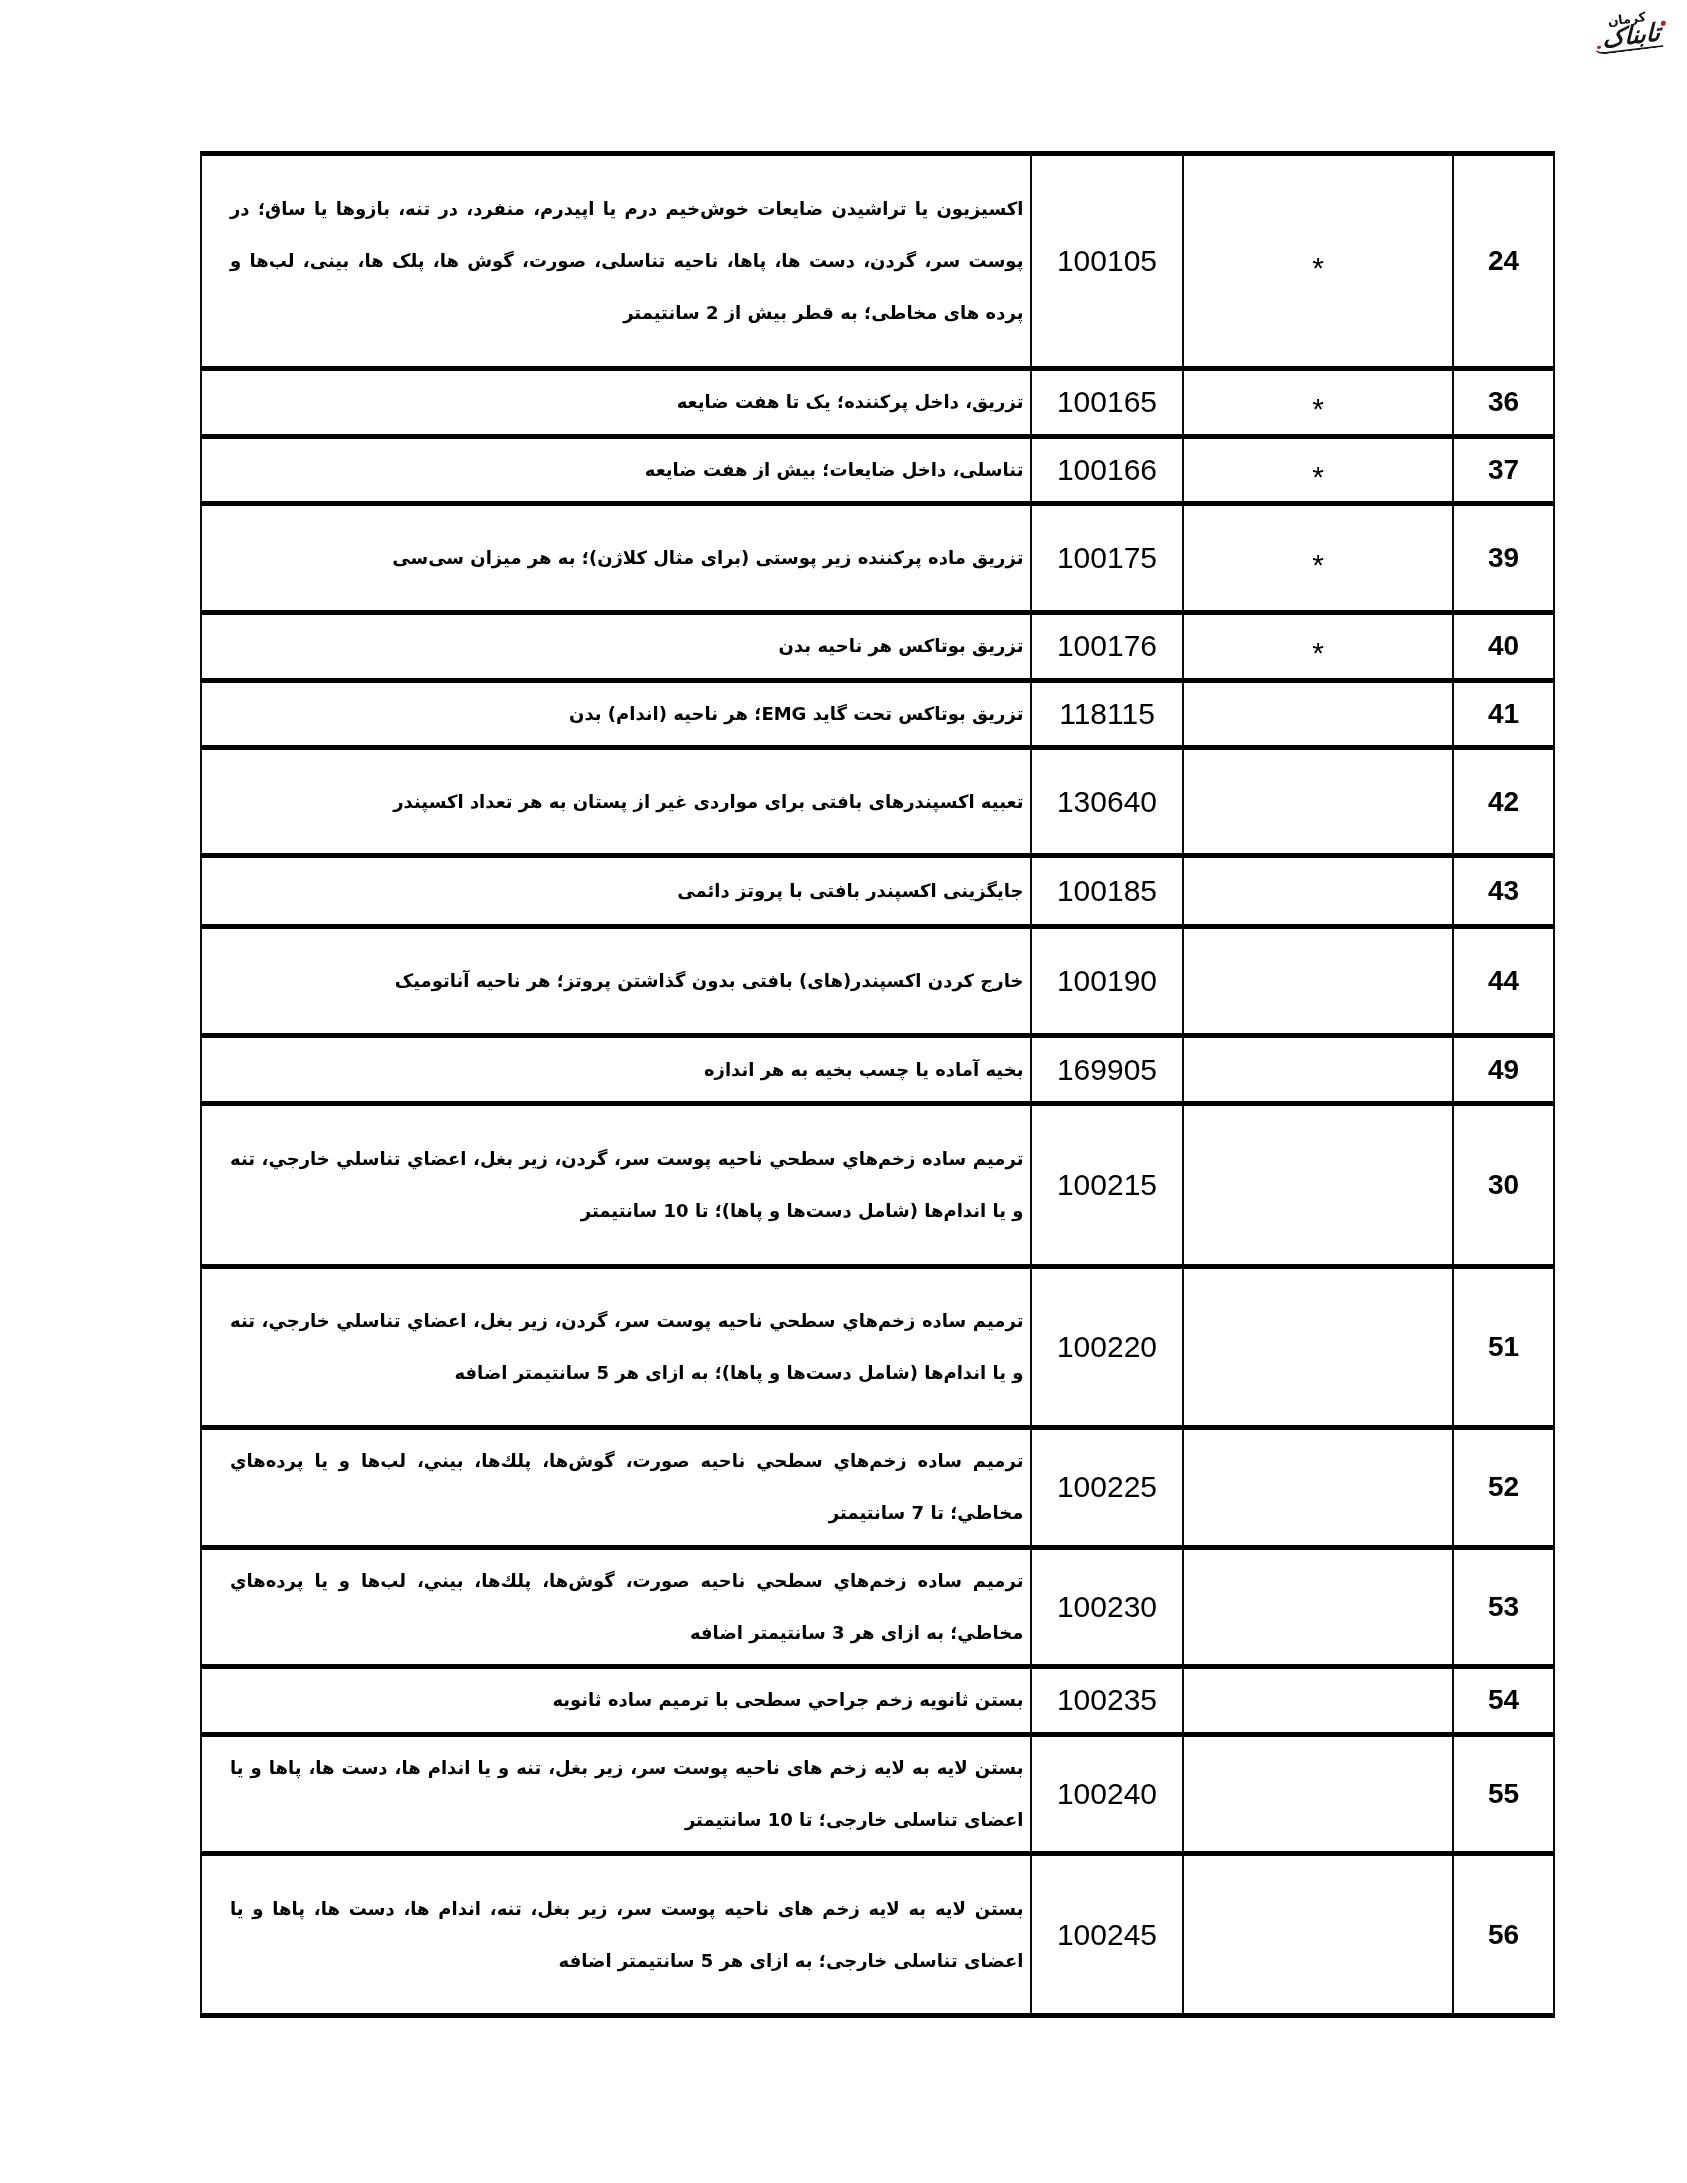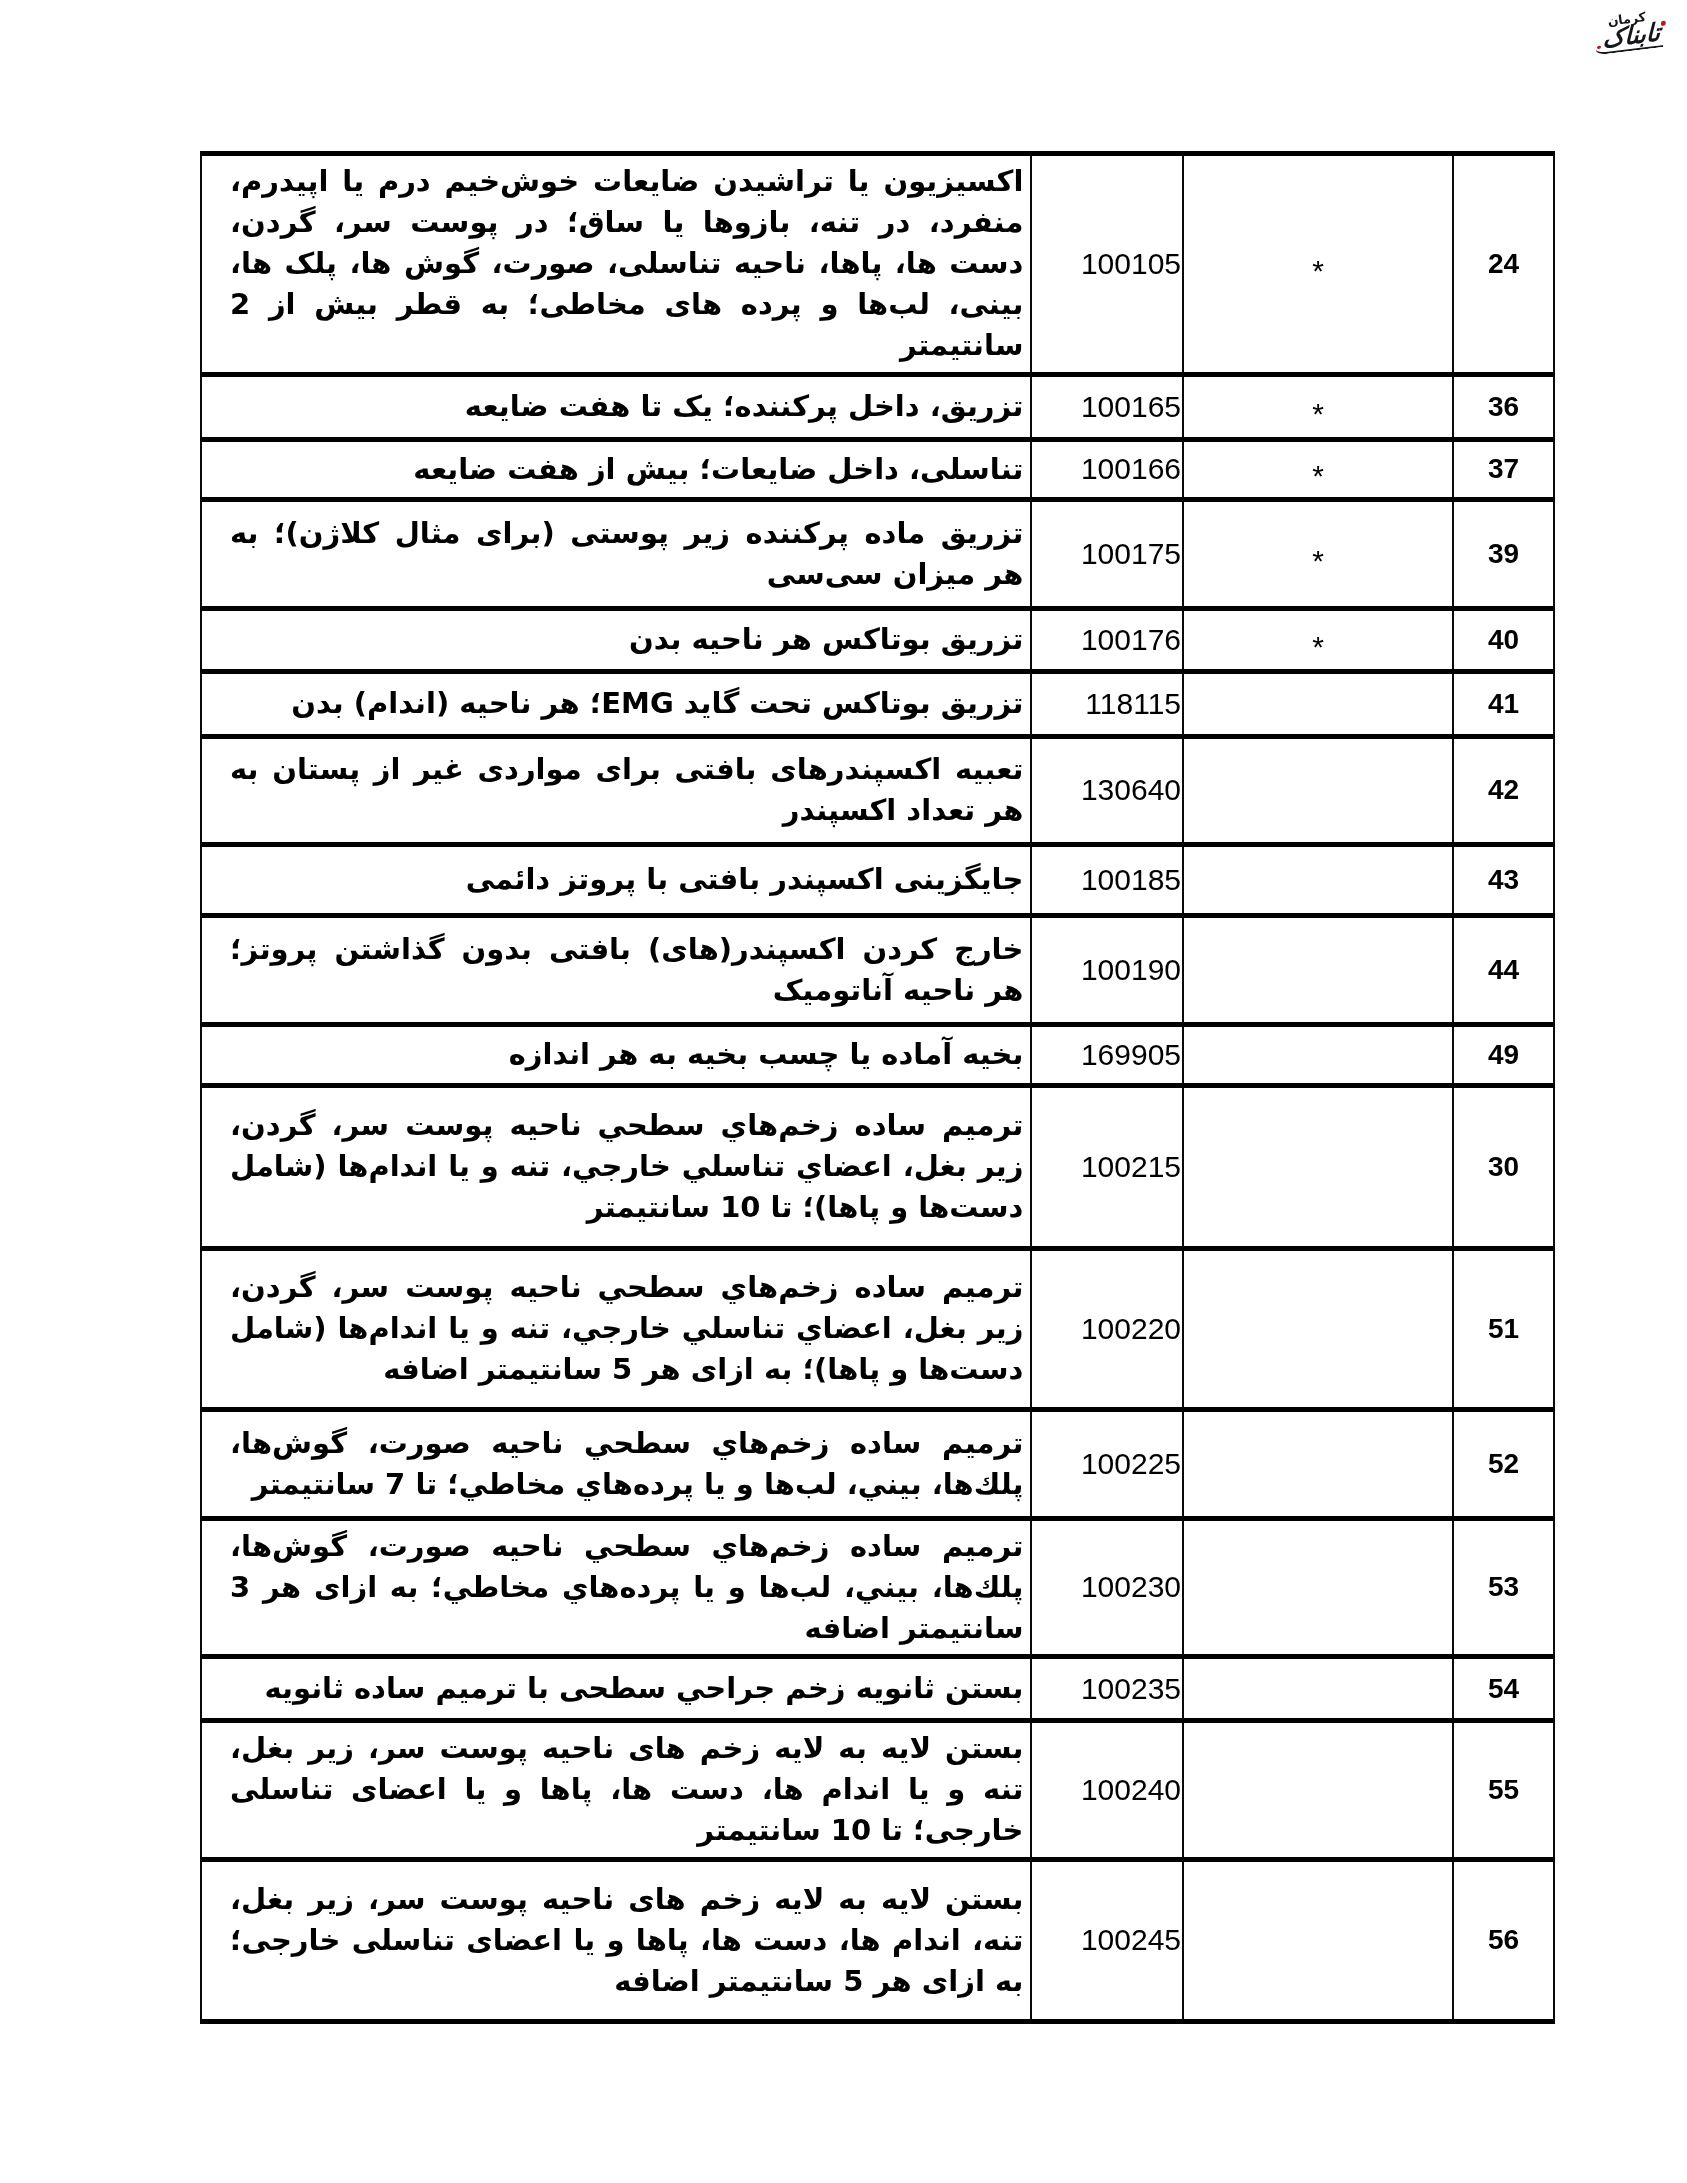--- a/index.html
+++ b/index.html
@@ -84,32 +84,32 @@
     font-weight: bold;
     font-size: 28px;
   }
   td.star {
     text-align: center;
     font-family: "Liberation Sans", sans-serif;
     font-size: 30px;
   }
   td.star span { display: inline-block; transform: translateY(6.6px); }
   td.code {
-    text-align: right;
+    text-align: center;
     font-family: "Liberation Sans", sans-serif;
     font-size: 30px;
     letter-spacing: 0px;
   }
   td.desc {
     direction: rtl;
     text-align: justify;
     font-family: "DejaVu Sans", sans-serif;
     font-weight: bold;
-    font-size: 29px;
-    line-height: 41px;
+    font-size: 18px;
+    line-height: 52px;
     padding: 5.3px 6.6px 5.3px 28px;
   }
 
   
   #rows tr:nth-child(1)  { height: 215px; }
   #rows tr:nth-child(2)  { height: 65px;  }
   #rows tr:nth-child(3)  { height: 60px;  }
   #rows tr:nth-child(4)  { height: 109px; }
   #rows tr:nth-child(5)  { height: 63px;  }
   #rows tr:nth-child(6)  { height: 65px;  }

